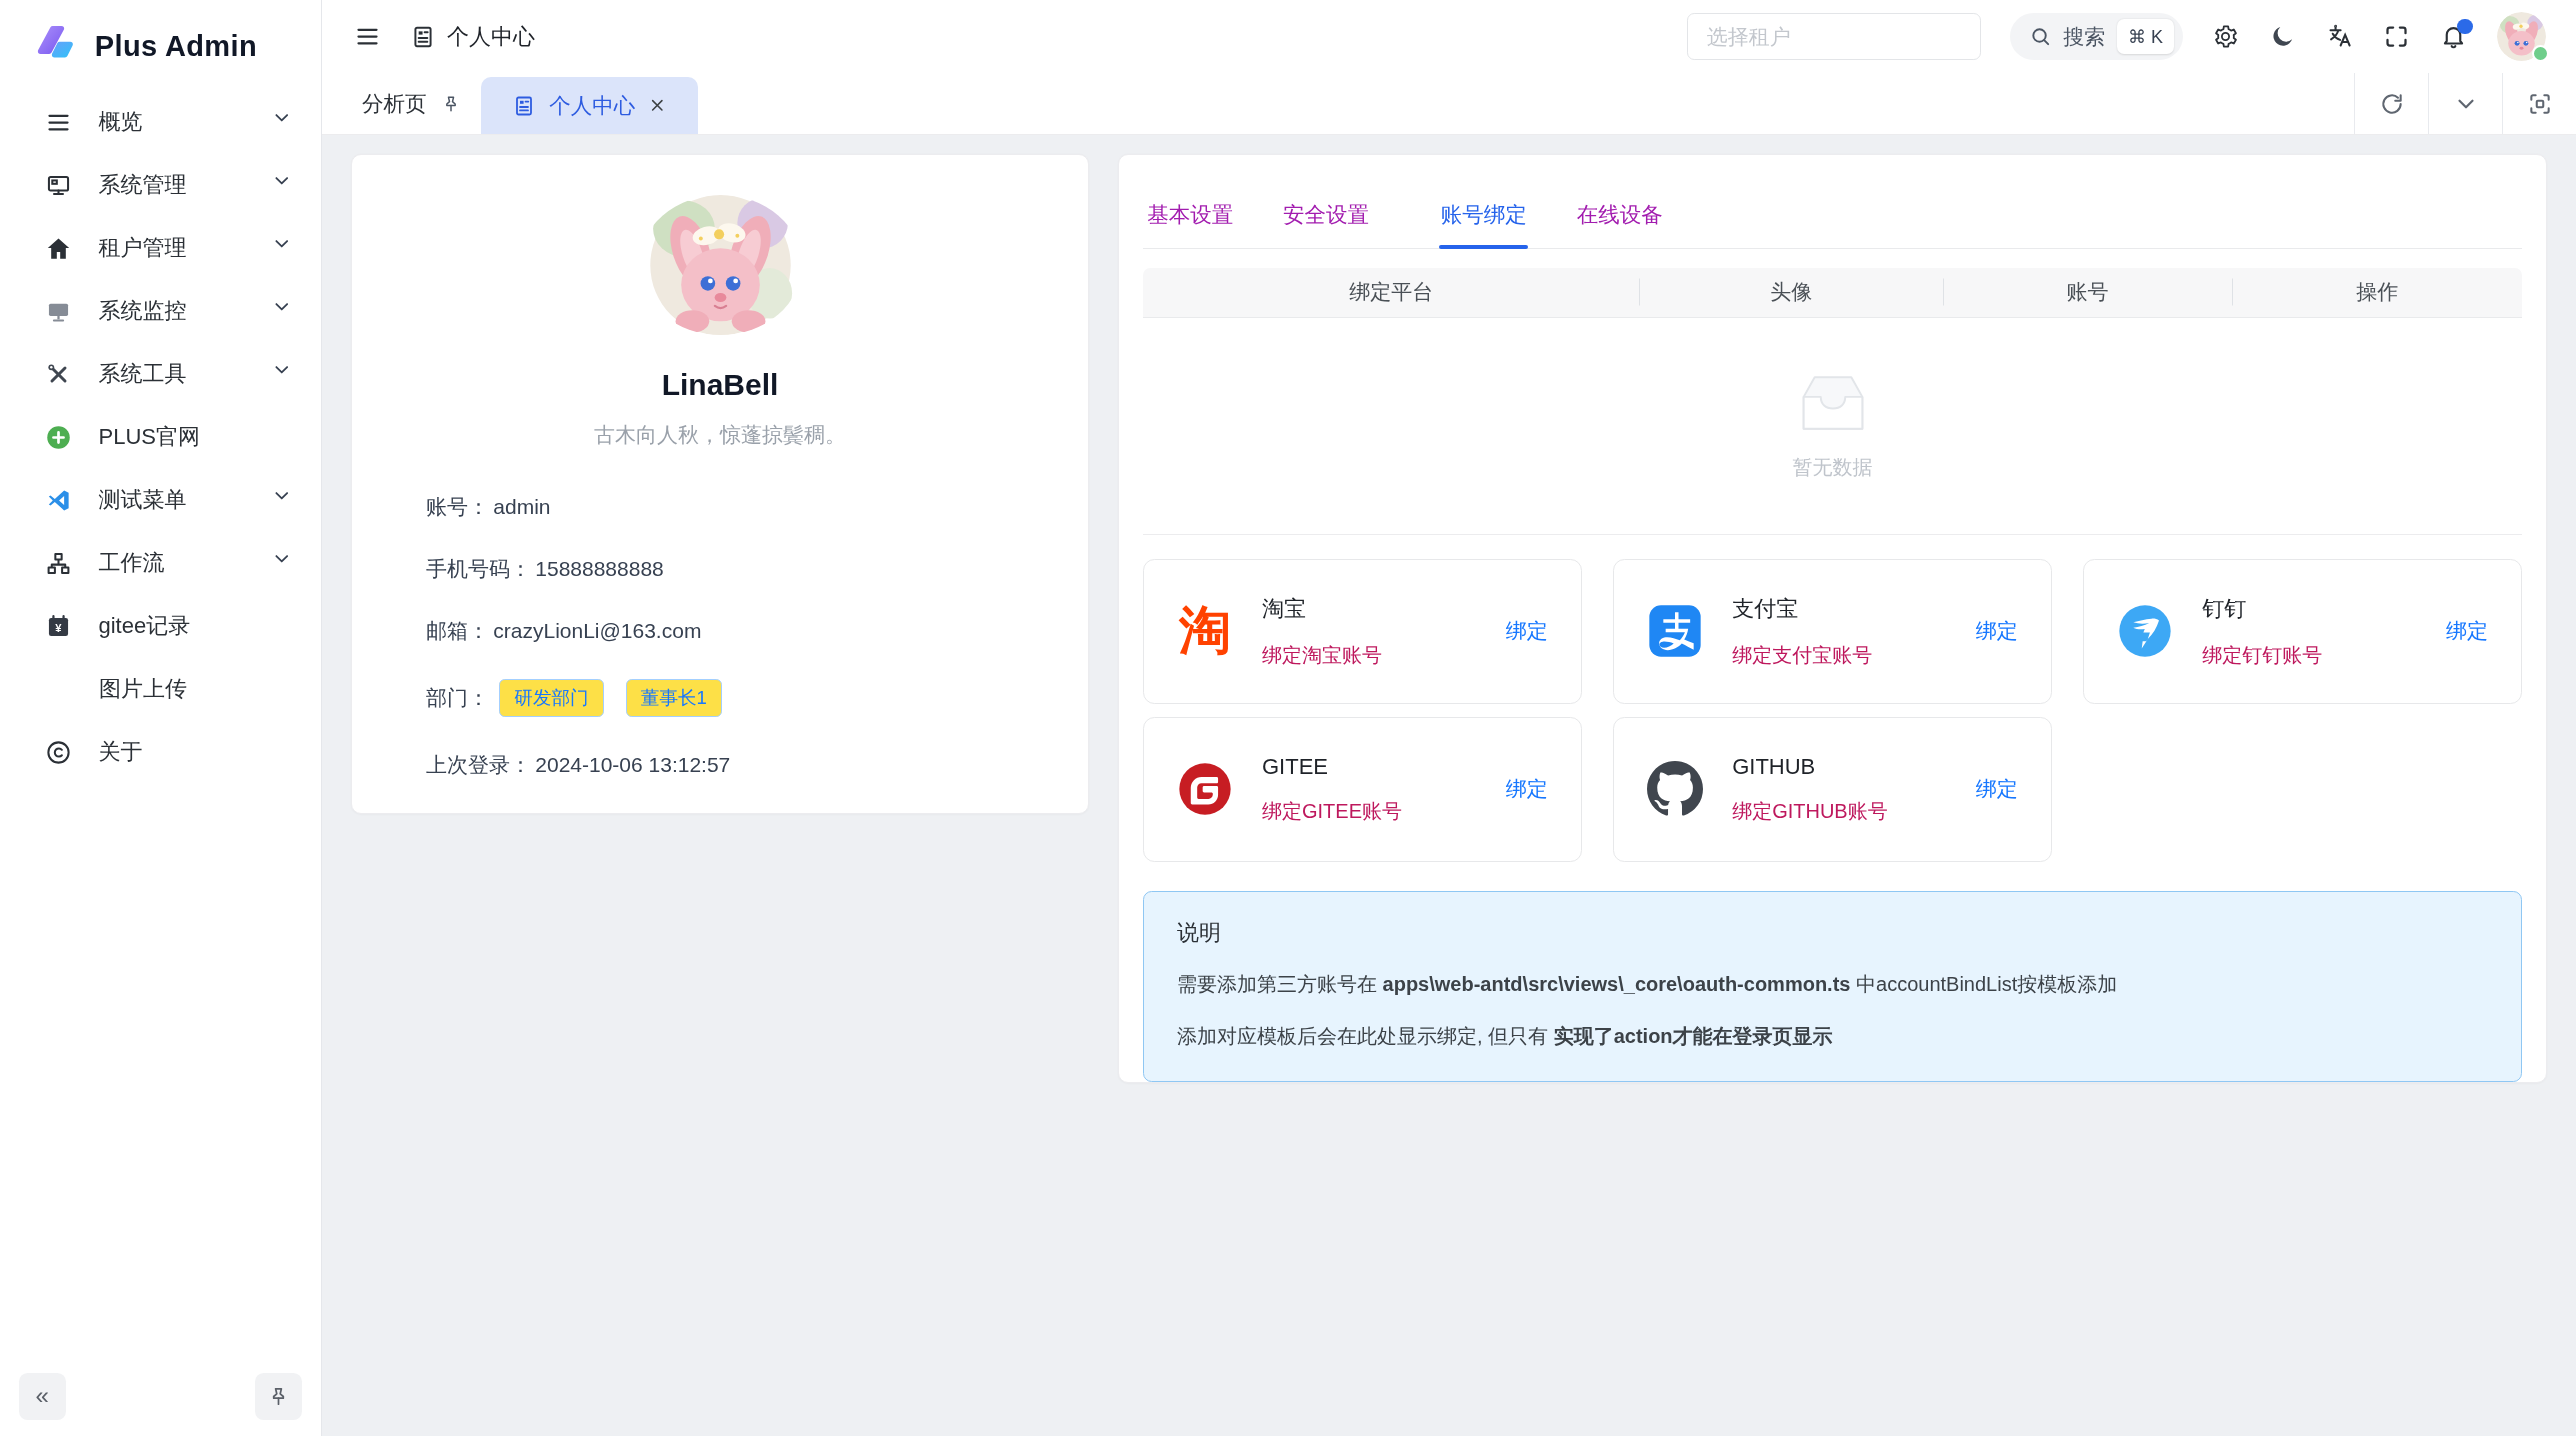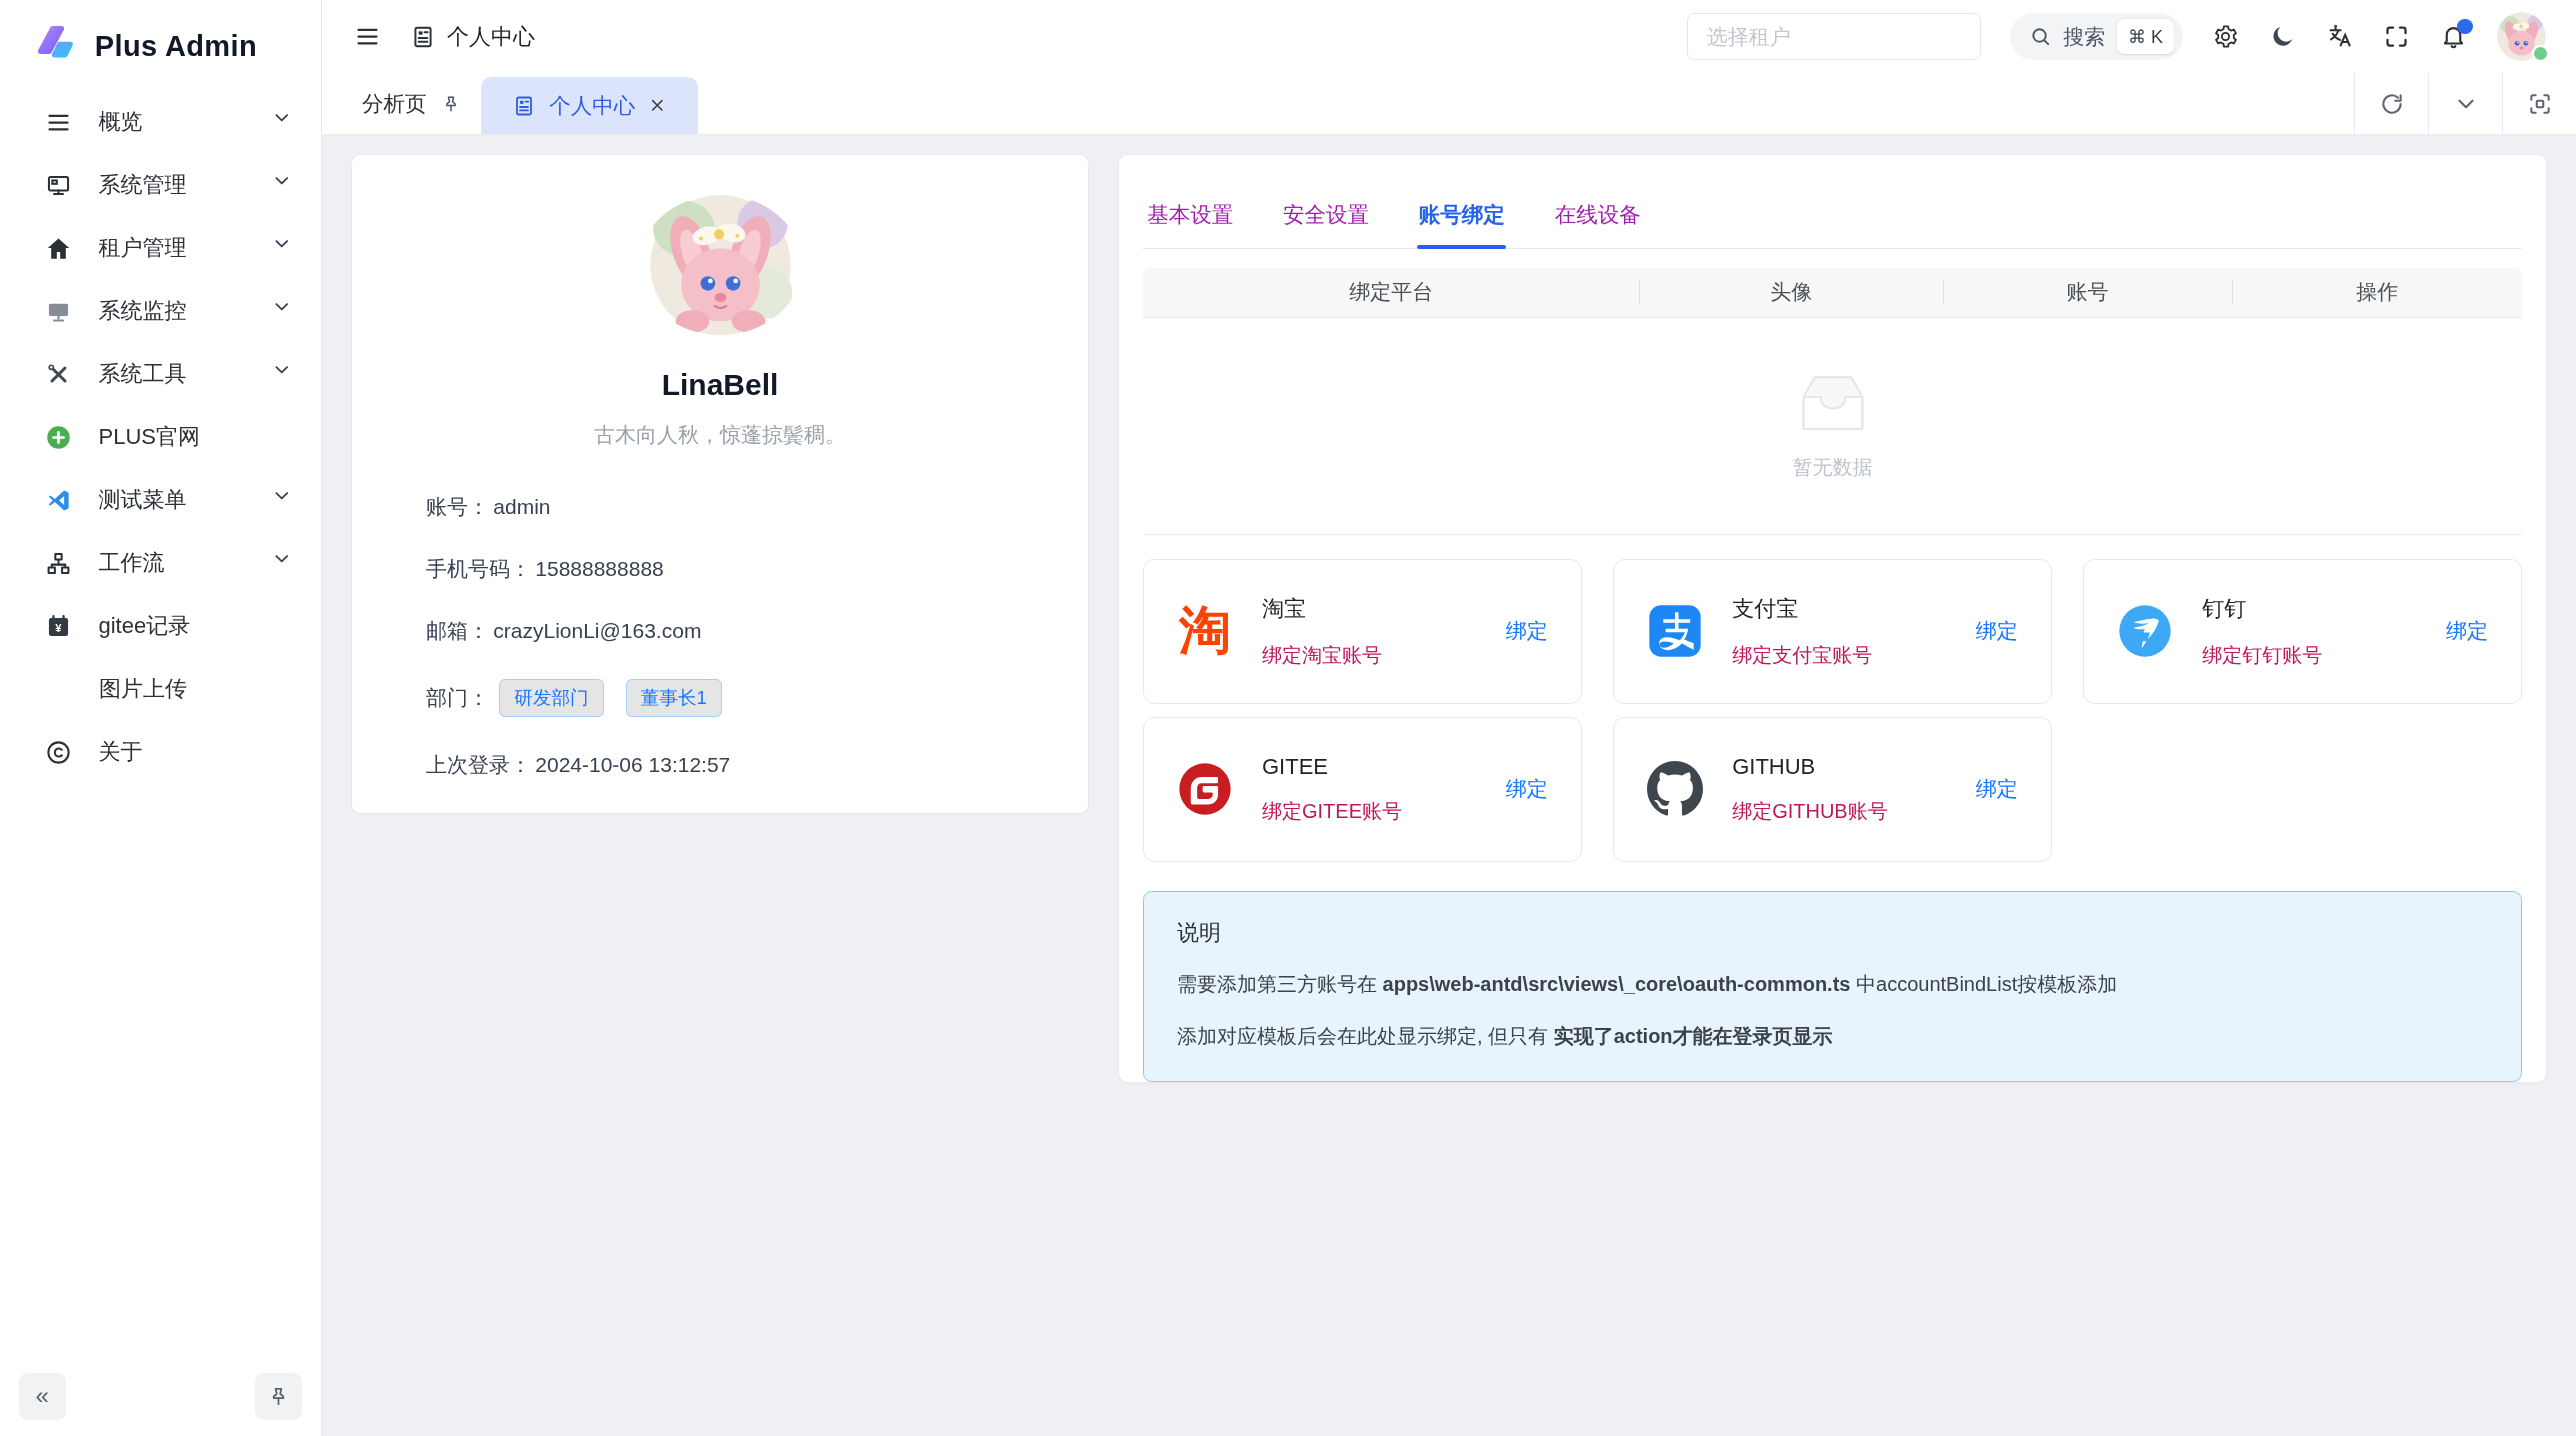--- a/index.html
+++ b/index.html
@@ -102,29 +102,29 @@
   .profile-card { width:738px; height:660px; padding:40px 0 0 0; display:flex; flex-direction:column; align-items:center; flex-shrink:0;text-align:right; }
   .big-avatar { width:163px; height:163px; border-radius:50%; overflow:hidden; }
   .big-avatar svg { width:100%; height:100%; display:block; }
   .profile-name { margin-top:33px; font-size:30px; font-weight:700; color:#111827; }
   .profile-motto { margin-top:18.6px; font-size:21px; color:#9aa1aa; }
   .profile-fields { width:100%; padding:0 0 0 74px; margin-top:44px; }
   .field-row { display:flex; align-items:center; margin-bottom:34px; font-size:21px; color:#374151; }
   .field-label { color:#374151; }
   .field-value { color:#374151; margin-left:4.3px; }
   .tag {
-    display:inline-block; font-size:18.6px; color:#1677ff; background:#e5e5e5;
+    display:inline-block; font-size:18.6px; color:#1677ff; background:#fde047;
     border:1.1px solid #a3cfff; border-radius:5.7px; padding:5px 14.3px; margin-right:15.7px;
   }
 
   
   .panel { flex:1; height:929px; padding:21.5px 24px 0 24px; display:flex; flex-direction:column; }
   .panel-tabs { display:flex; gap:47px; border-bottom:0.7px solid #e9eaec; padding:13px 2.9px 0 2.9px; }
   .panel-tab { font-size:21.5px; color:#a21caf; padding:11.4px 1.4px 18.6px 1.4px; cursor:pointer; position:relative; }
-  .panel-tab.active { color:#2563eb; font-weight:700; }
+  .panel-tab.active { color:#2563eb; font-weight:400;margin-left:22px; }
   .panel-tab.active::after {
     content:""; position:absolute; left:0; right:0; bottom:-0.7px; height:3.6px; background:#2563eb; border-radius:2.1px;
   }
 
   .bind-table-head {
     margin-top:18.6px; height:53px; background:#f7f7f8; border-radius:7.2px 7.2px 0 0;
     display:flex; align-items:center; border-bottom:1.4px solid #e9eaec;
   }
   .th { font-size:21px; color:#4a5056; font-weight:500; text-align:center; position:relative; }
   .th:nth-child(1){ width:36%; } .th:nth-child(2){ width:22%; } .th:nth-child(3){ width:21%; } .th:nth-child(4){ width:21%; }

